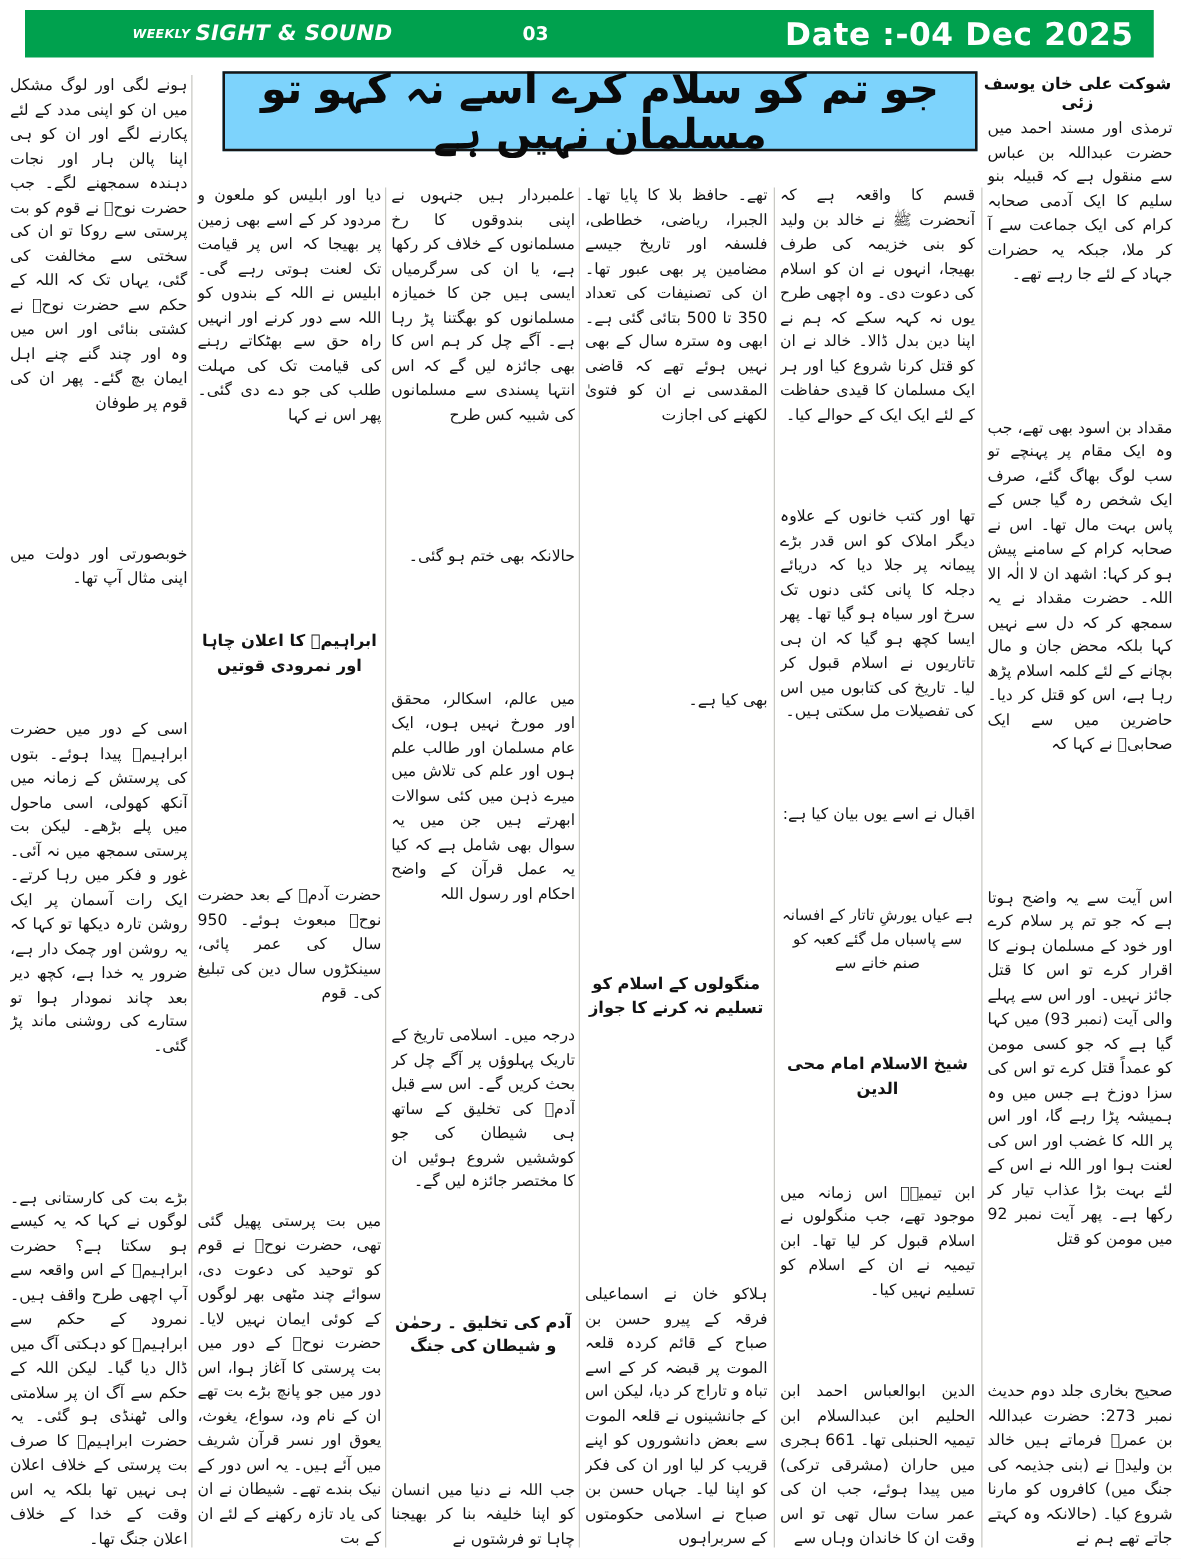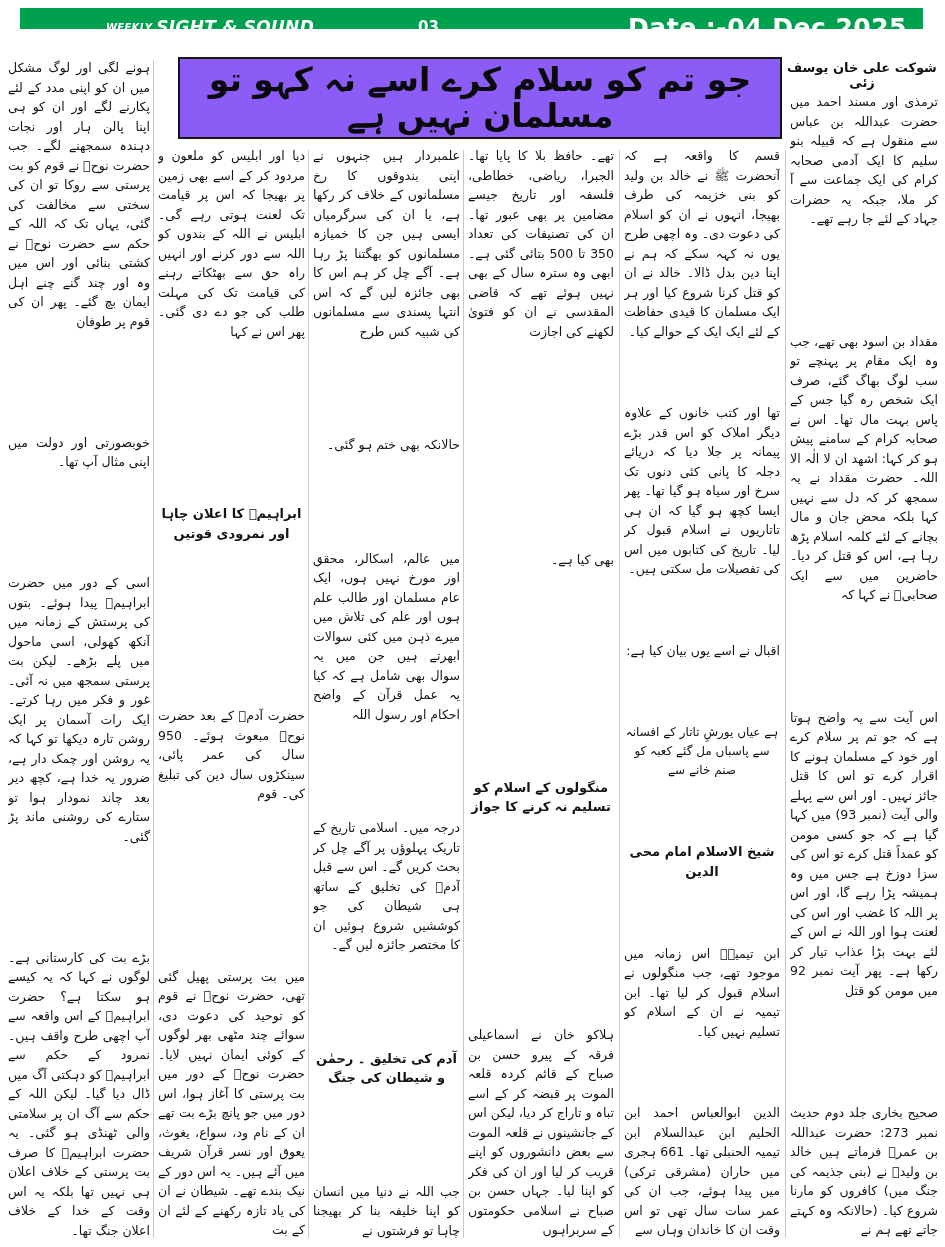--- a/index.html
+++ b/index.html
@@ -3,40 +3,40 @@
 <meta charset="utf-8">
 <style>
   html,body { margin:0; padding:0; }
   body { font-family:"DejaVu Sans", sans-serif; background:#e8e8e4; }
   .page {
     position:relative; width:945px; height:1247px; margin:0 auto;
     background:#ffffff; overflow:hidden;
   }
   
   .masthead {
-    position:absolute; left:20px; top:8px; width:903px; height:21px;
+    position:absolute; left:20px; top:8px; width:903px; height:38px;
     display:flex; align-items:center; color:#ffffff;
   }
   .brand { position:absolute; left:86px; top:0; height:38px; display:flex; align-items:center; gap:4px;
            font-style:italic; font-weight:bold; white-space:nowrap; }
   .brand-small { font-size:10px; letter-spacing:0.3px; }
   .brand-main  { font-size:17px; letter-spacing:0.3px; }
   .page-number { position:absolute; left:398px; top:0; height:38px; display:flex; align-items:center;
                  font-size:15px; font-weight:bold; }
   .issue-date  { position:absolute; right:16px; top:0; height:38px; display:flex; align-items:center;
                  font-size:25px; font-weight:bold; letter-spacing:0.5px; white-space:nowrap; }
   
   .byline {
     position:absolute; right:8px; top:60px; width:150px;
     direction:rtl; text-align:center; font-size:13px; font-weight:bold; color:#111;margin-left:44px;
   }
   
   .headline-box {
-    position:absolute; left:178px; top:57px; width:604px; height:82px;
-    border:2px solid #161616; background:#8b5cf6; box-sizing:border-box;
+    position:absolute; left:178px; top:57px; width:604px; height:64px;
+    border:2px solid #161616; background:#7dd3fc; box-sizing:border-box;
     display:flex; align-items:center; justify-content:center; padding:2px 10px;
   }
   .headline {
     direction:rtl; text-align:center; font-weight:bold; color:#0a0a0a;
     font-size:33px; line-height:1.08;
   }
   
   .col {
     position:absolute; box-sizing:border-box; overflow:hidden;
     direction:rtl; text-align:justify; color:#141414;

